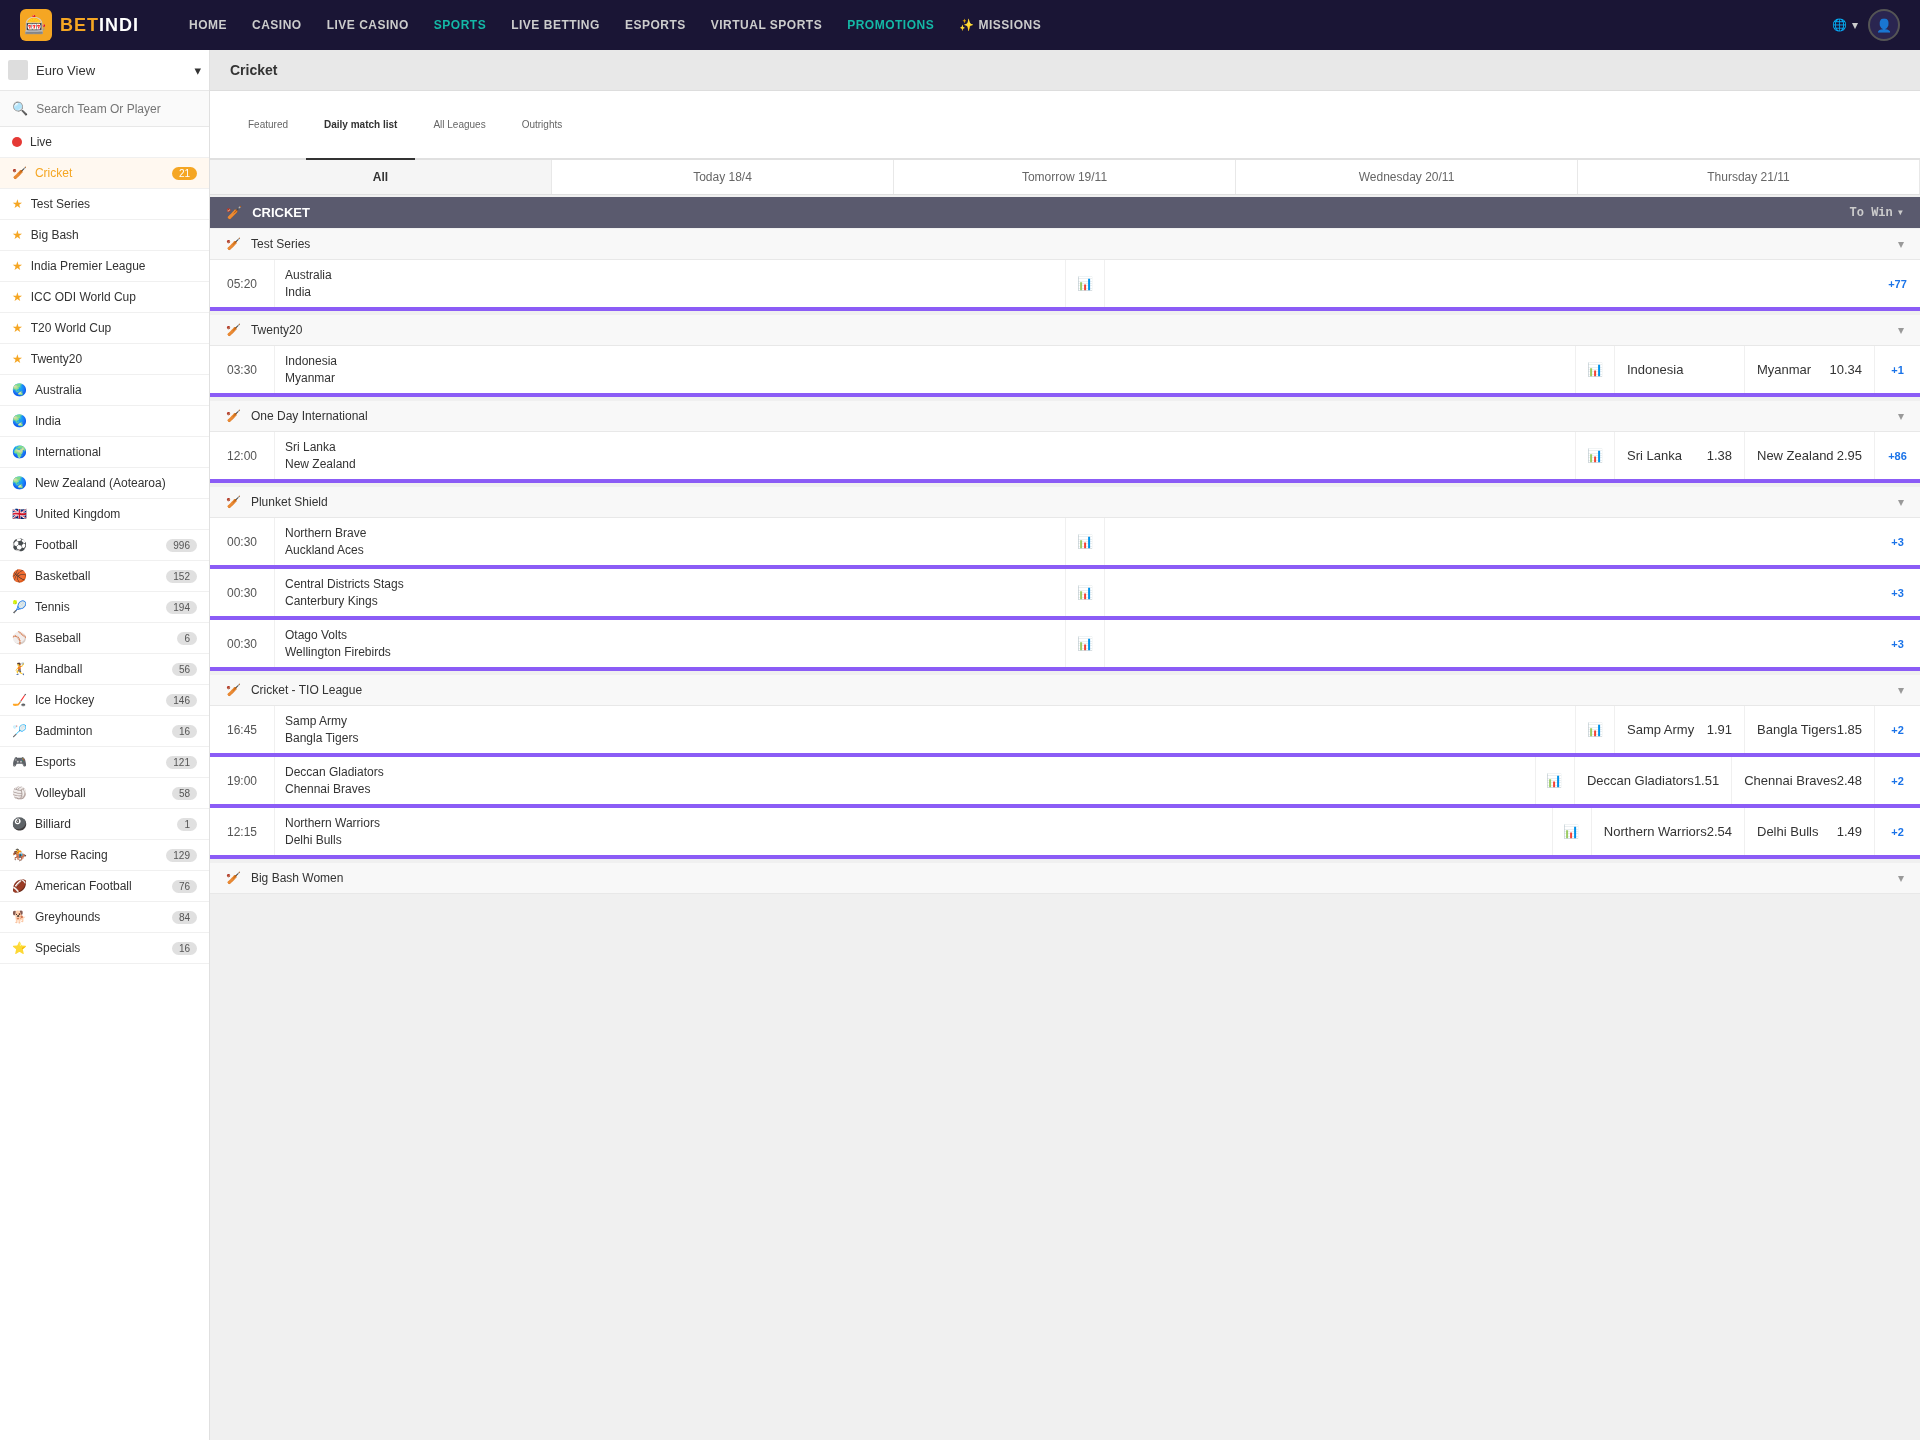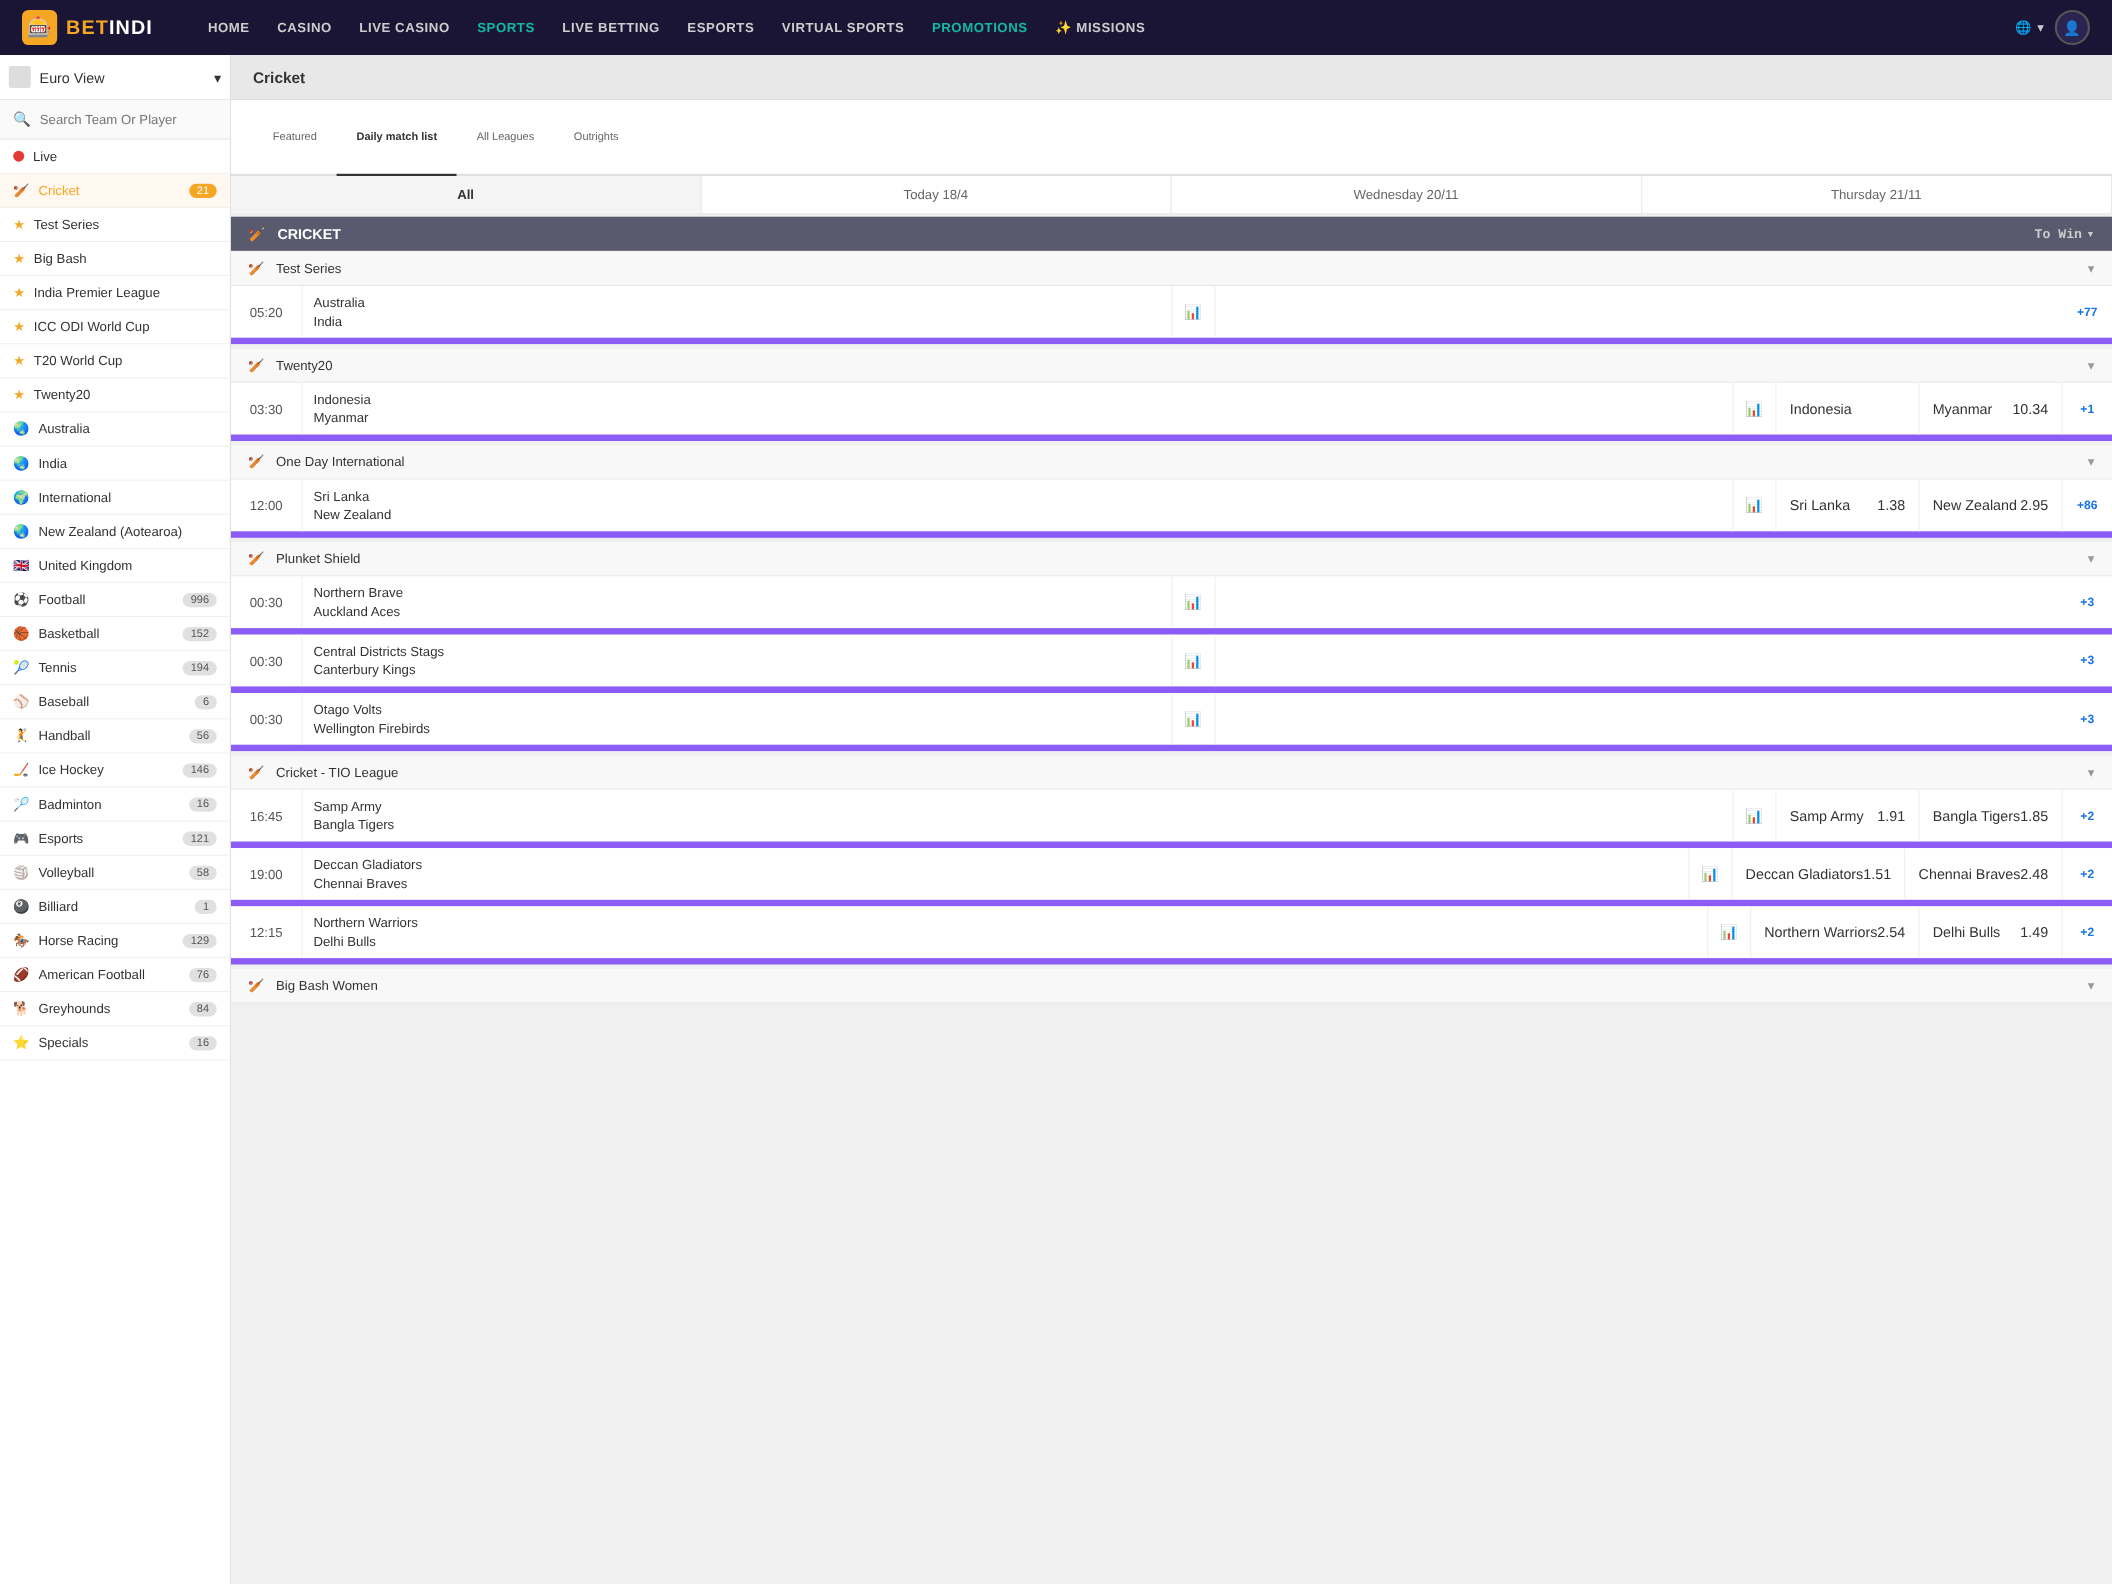--- a/index.html
+++ b/index.html
@@ -239,21 +239,21 @@
       cursor: pointer;
     }
     .league-header .chevron {
       margin-left: auto;
       color: #999;
     }
     .match-row {
       background: #fff;
       display: flex;
       align-items: stretch;
-      border-bottom: 6px solid #8b5cf6;
+      border-bottom: 4px solid #8b5cf6;
       min-height: 48px;
     }
     .match-time-col {
       width: 65px;
       padding: 8px 10px;
       display: flex;
       align-items: center;
       justify-content: center;
       font-size: 12px;
       color: #555;
@@ -499,20 +499,21 @@
     <div class="tabs-bar" id="tabs-bar">
         <div class="tab-item">Featured</div>
         <div class="tab-item active">Daily match list</div>
         <div class="tab-item">All Leagues</div>
         <div class="tab-item">Outrights</div>
       </div>
 
     <div class="date-bar" id="date-bar">
         <div class="date-item active">All</div>
         <div class="date-item">Today 18/4</div>
+        <div class="date-item">Tomorrow 19/11</div>
         <div class="date-item">Wednesday 20/11</div>
         <div class="date-item">Thursday 21/11</div>
       </div>
 
     <div class="section-header">
       <span>🏏</span>
       <span>CRICKET</span>
       <div class="to-win">
         <span>To Win</span>
         <span>▾</span>

